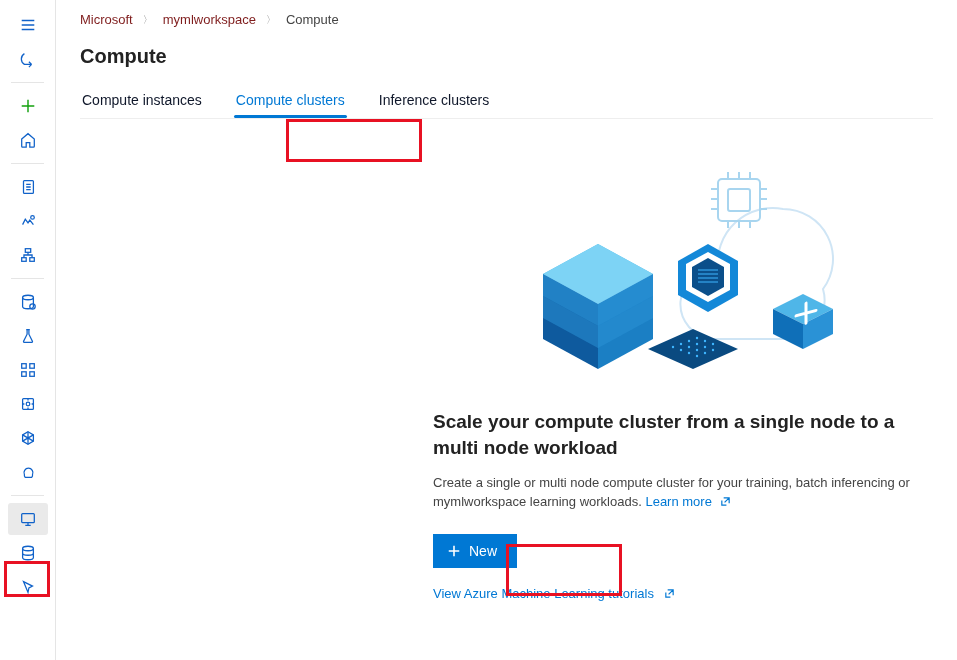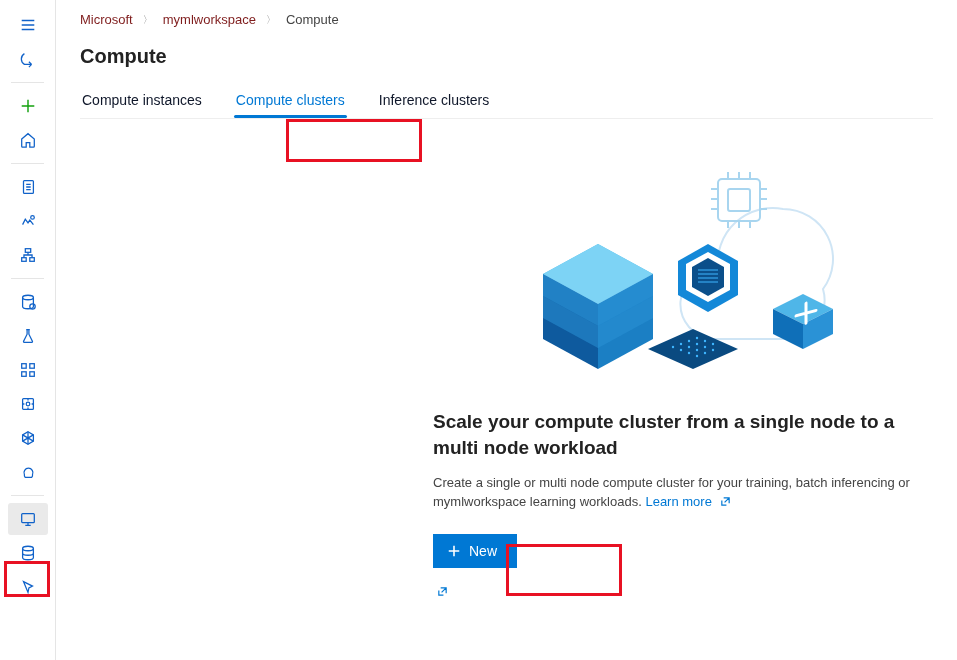--- a/index.html
+++ b/index.html
@@ -246,20 +246,21 @@
       <div>
         <button class="btn-new">
           <svg viewBox="0 0 16 16">
               <path d="M8 2v12M2 8h12"></path>
             </svg>
           <span>New</span>
         </button>
       </div>
 
       <a class="tutorials-link">
+        <span>View Azure Machine Learning tutorials</span>
         <svg class="ext-icon" viewBox="0 0 12 12">
             <path d="M4 2h6v6M10 2L5 7M2 5v5h5"></path>
           </svg>
       </a>
     </div>
   </div>
 </main>
 
 <div class="red-box tab-box"></div>
 <div class="red-box new-box"></div>

